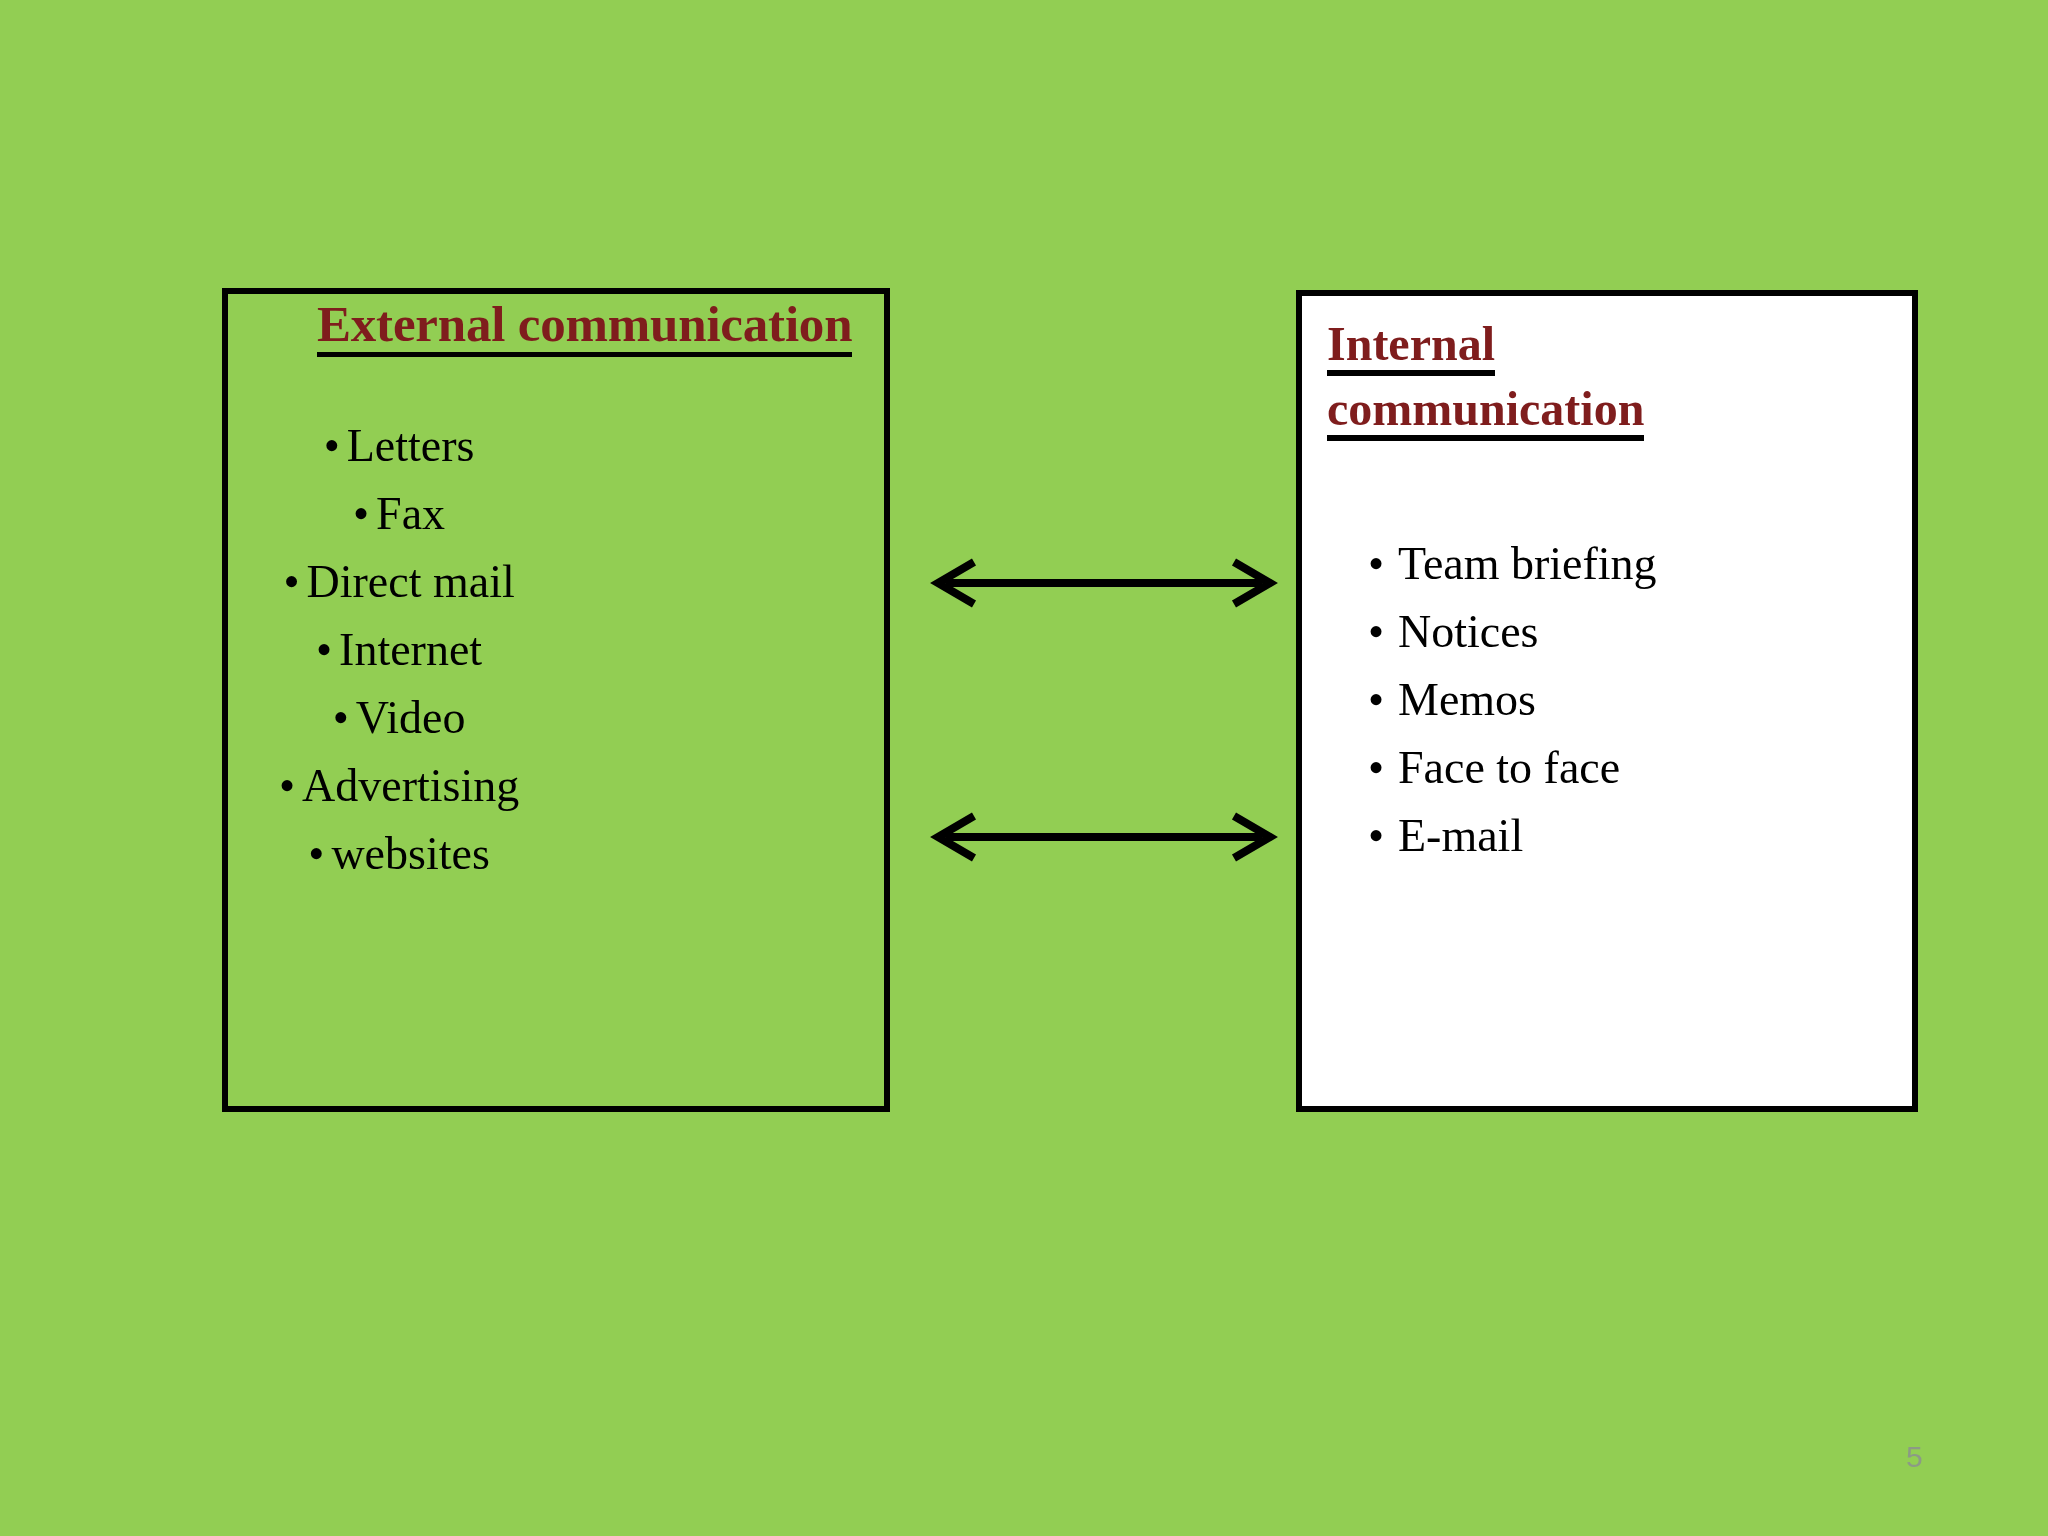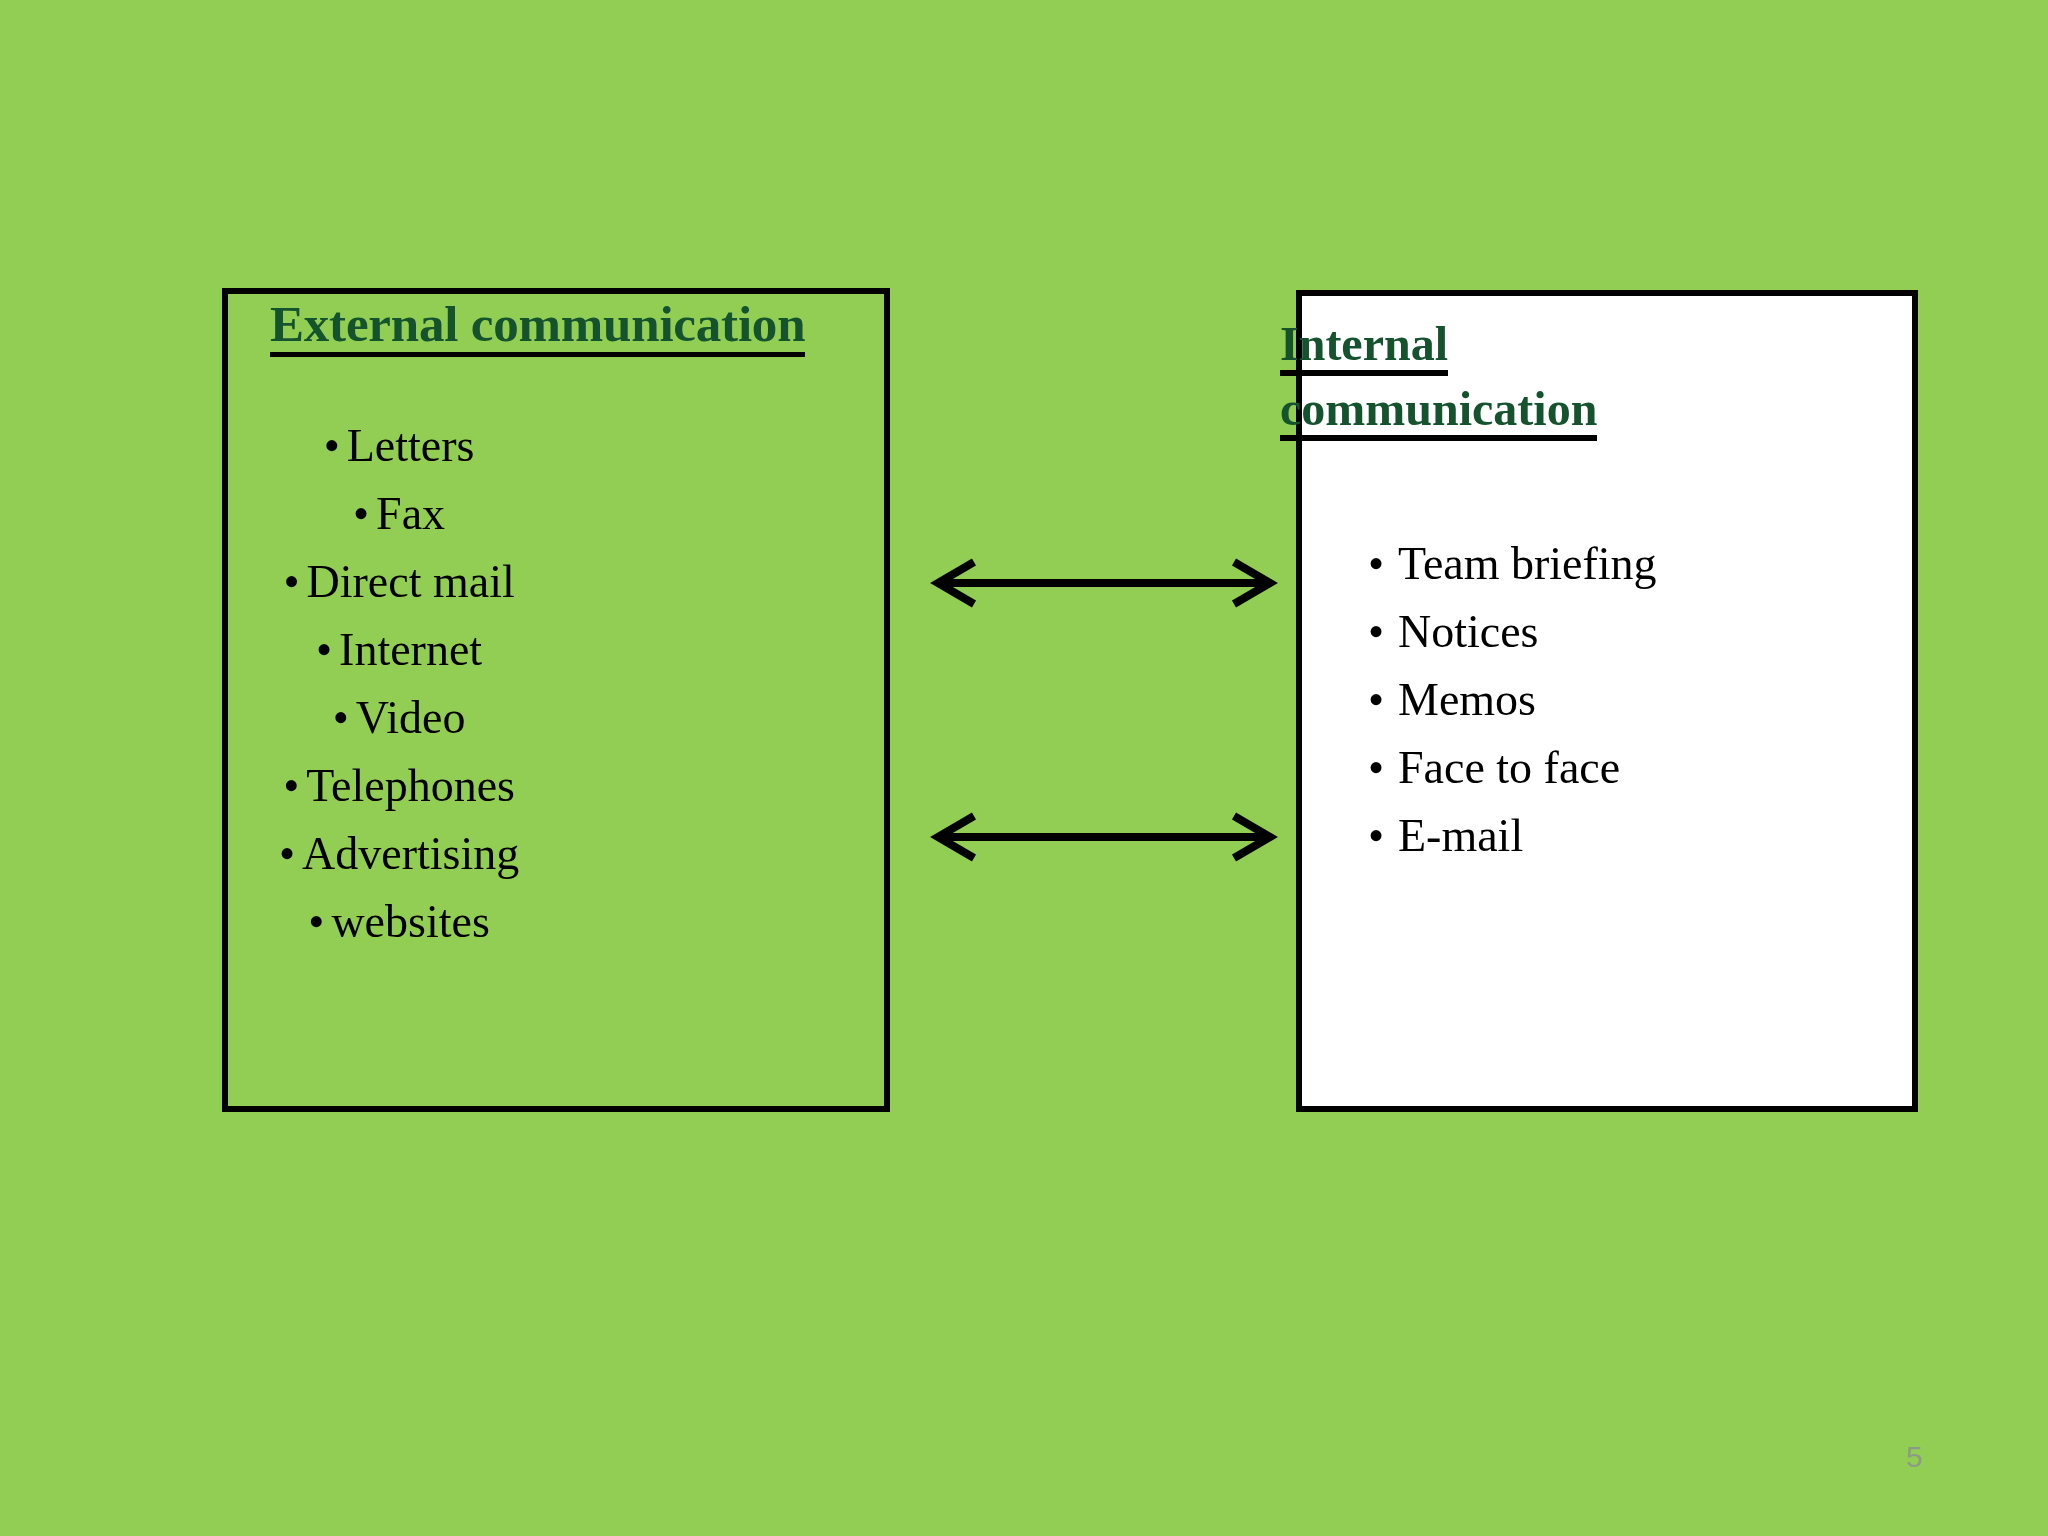--- a/index.html
+++ b/index.html
@@ -43,23 +43,24 @@
     top: 290px;
     width: 622px;
     height: 822px;
     background: #ffffff;
   }
 
   
   .panel-heading {
     position: absolute;
     font-weight: bold;
-    color: #14532d;
+    color: #7f1d1d;
     white-space: nowrap;
     line-height: 1.02;
+    margin-left: 47px;
   }
 
   #external-heading {
     left: 270px;
     top: 298px;
     font-size: 51px;
     letter-spacing: -0.2px;
   }
   #external-heading .htext {
     border-bottom: 5px solid #000;
@@ -141,21 +142,20 @@
   <div class="panel-heading" id="external-heading">
     <span class="htext">External communication</span>
   </div>
 
   <ul class="bullets" id="external-bullets">
     <li><span class="bullet-dot">•</span><span>Letters</span></li>
     <li><span class="bullet-dot">•</span><span>Fax</span></li>
     <li><span class="bullet-dot">•</span><span>Direct mail</span></li>
     <li><span class="bullet-dot">•</span><span>Internet</span></li>
     <li><span class="bullet-dot">•</span><span>Video</span></li>
-    <li><span class="bullet-dot">•</span><span>Telephones</span></li>
     <li><span class="bullet-dot">•</span><span>Advertising</span></li>
     <li><span class="bullet-dot">•</span><span>websites</span></li>
   </ul>
 
   <div class="panel" id="internal-panel"></div>
 
   <div class="panel-heading" id="internal-heading">
     <span class="hline">Internal</span>
     <span class="hline">communication</span>
   </div>

